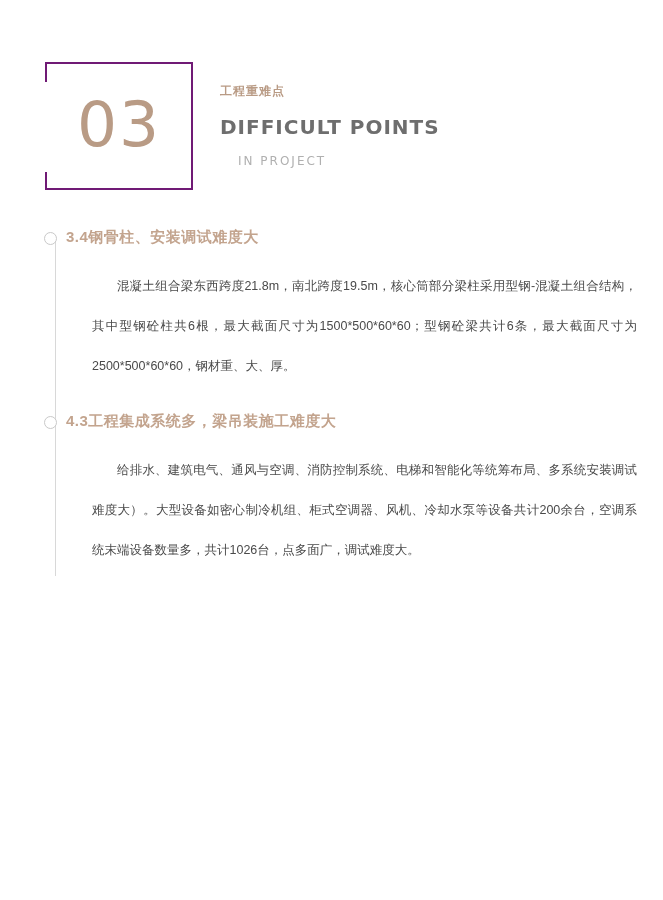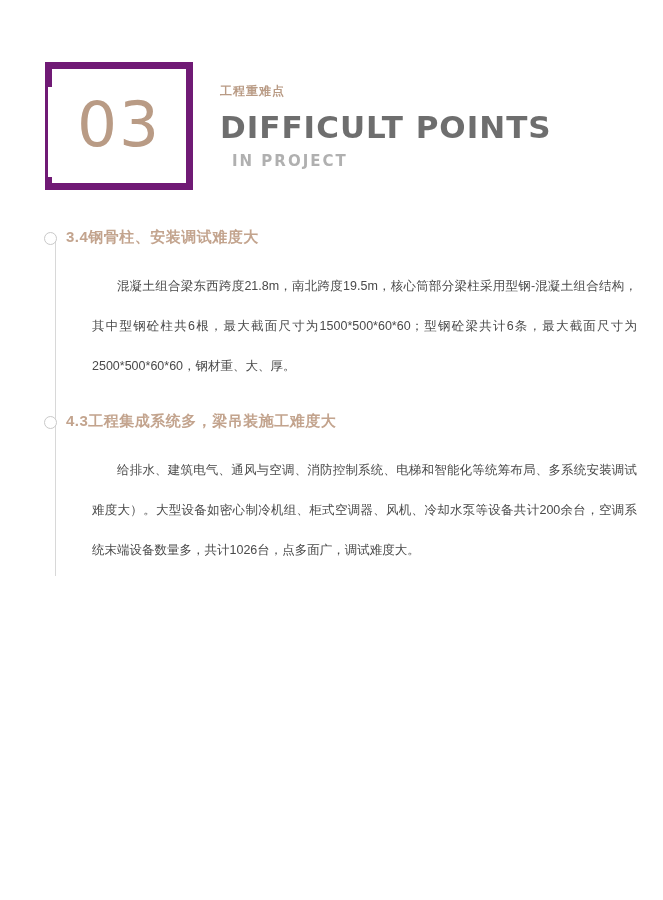--- a/index.html
+++ b/index.html
@@ -24,21 +24,21 @@
     width: 560px;
     height: 130px;
   }
   .number-box {
     position: absolute;
     left: 0;
     top: 0;
     width: 148px;
     height: 128px;
     box-sizing: border-box;
-    border: 7px solid #701a75;
+    border: 2px solid #701a75;
   }
   .number-box .num {
     position: absolute;
     left: 50%;
     top: 50%;
     transform: translate(-50%, -52%);
     font-size: 63px;
     letter-spacing: 2px;
     color: #b99b85;
     font-weight: 400;
@@ -60,36 +60,35 @@
   }
   .title-cn {
     font-size: 12px;
     font-weight: bold;
     color: #b99b85;
     letter-spacing: 1px;
     margin: 0 0 6px 0;
     line-height: 22px;
   }
   .title-en {
-    font-size: 31px;
+    font-size: 20px;
     font-weight: bold;
     color: #6e6e6e;
     letter-spacing: 1px;
     line-height: 38px;
     margin: 0;
     font-family: "DejaVu Sans", sans-serif;
   }
   .title-sub {
-    font-size: 15px;
+    font-size: 12px;
     color: #b0b0b0;
     letter-spacing: 2px;
     line-height: 26px;
-    margin: 2px 0 0 12px;
+    margin: 2px 0 0 18px;
     font-family: "DejaVu Sans", sans-serif;
-    font-weight: bold;
   }
 
   
   .timeline {
     position: absolute;
     left: 55px;
     top: 236px;
     width: 1px;
     height: 340px;
     background: #d8d8d8;

